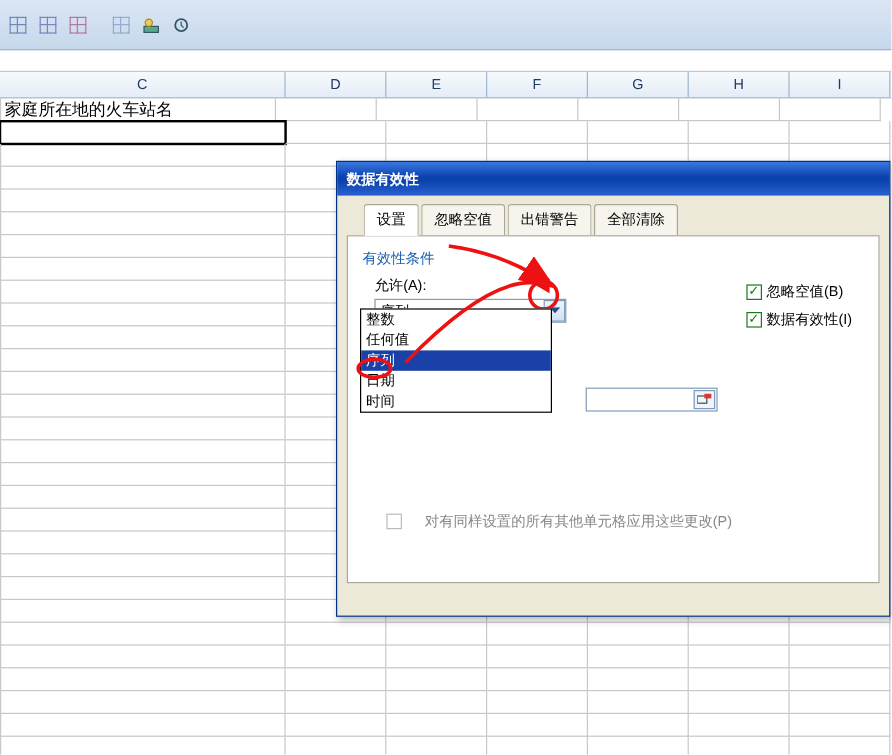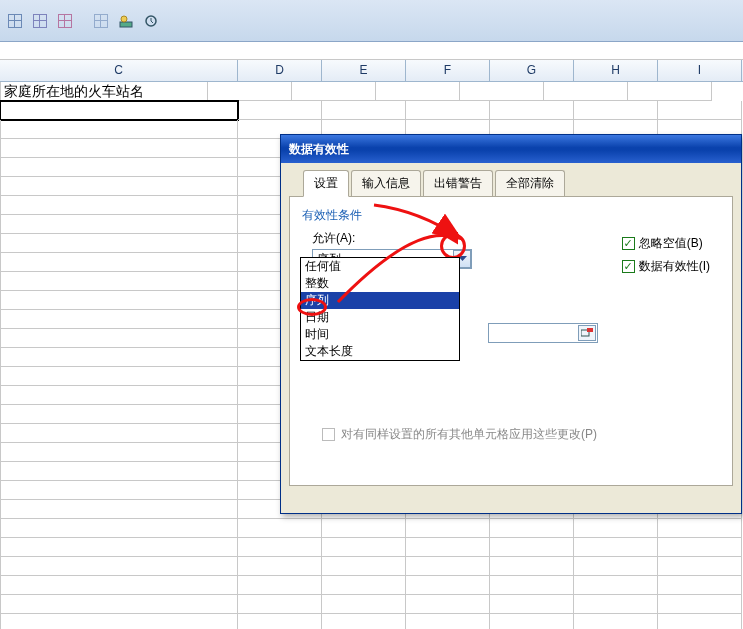--- a/index.html
+++ b/index.html
@@ -211,21 +211,21 @@
     position: absolute;
     right: 1px; top: 1px;
     width: 18px; height: 16px;
     border: 1px solid #7f9db9;
     background: #f0f5fb;
     display:flex; align-items:center; justify-content:center;
   }
   .apply-row {
     position: absolute;
     left: 32px; bottom: 42px;
-    display:flex; align-items:center; gap:6px;
+    display:flex; align-items:center; gap:19px;
     color: #888;
   }
   .apply-chk {
     width: 13px; height: 13px;
     border: 1px solid #bbb; background:#fff;
   }
   .btn-row {
     position: absolute;
     left: 8px; right: 8px; bottom: 8px;
     display:flex; align-items:center;
@@ -280,21 +280,21 @@
       <div class="col-header" style="width: 238px;">C</div>
       <div class="col-header" style="width: 84px;">D</div>
       <div class="col-header" style="width: 84px;">E</div>
       <div class="col-header" style="width: 84px;">F</div>
       <div class="col-header" style="width: 84px;">G</div>
       <div class="col-header" style="width: 84px;">H</div>
       <div class="col-header" style="width: 84px;">I</div>
     </div>
   <div class="grid-rows" id="grid-rows">
       <div class="row">
-        <div class="cell" style="width: 208px; font-size: 14px;">家庭所在地的火车站名</div>
+        <div class="cell" style="width: 230px; font-size: 14px;">家庭所在地的火车站名</div>
         <div class="cell" style="width: 84px;"></div>
         <div class="cell" style="width: 84px;"></div>
         <div class="cell" style="width: 84px;"></div>
         <div class="cell" style="width: 84px;"></div>
         <div class="cell" style="width: 84px;"></div>
         <div class="cell" style="width: 84px;"></div>
       </div>
       <div class="row">
         <div class="cell active-cell" style="width: 238px;"></div>
         <div class="cell" style="width: 84px;"></div>
@@ -549,44 +549,43 @@
       </div>
     </div>
 
   <div class="dialog">
     <div class="dlg-title">
       <span>数据有效性</span>
     </div>
     <div class="dlg-body">
       <div class="tabs" id="tabs">
           <div class="tab active">设置</div>
-          <div class="tab">输入信息</div>
+          <div class="tab">忽略空值</div>
           <div class="tab">出错警告</div>
           <div class="tab">全部清除</div>
         </div>
       <div class="tab-panel">
         <div class="fieldset-label">有效性条件</div>
         <div class="field-label">允许(A):</div>
         <div class="combo">
           <span>序列</span>
           <span class="combo-btn">
             <svg width="9" height="6">
                 <path d="M0 0 L9 0 L4.5 5 Z" fill="#2b4a8b"></path>
               </svg>
           </span>
         </div>
         <div class="marker-1"></div>
 
         <div class="dd-list" id="dd-list">
+            <div class="dd-item">整数</div>
             <div class="dd-item">任何值</div>
-            <div class="dd-item">整数</div>
             <div class="dd-item sel">序列</div>
             <div class="dd-item">日期</div>
             <div class="dd-item">时间</div>
-            <div class="dd-item">文本长度</div>
           </div>
         <div class="marker-2"></div>
 
         <svg class="arrow" style="left:38px;top:35px" width="130" height="80">
           <defs>
               <marker id="ah1" markerWidth="10" markerHeight="8" refX="8" refY="4" orient="auto">
                 <path d="M0 0 L10 4 L0 8 Z" fill="#e11"></path>
               </marker>
             </defs>
           <path d="M120 4 Q80 -2 10 70" stroke="#e11" stroke-width="3" fill="none" marker-start="url(#ah1)"></path>

